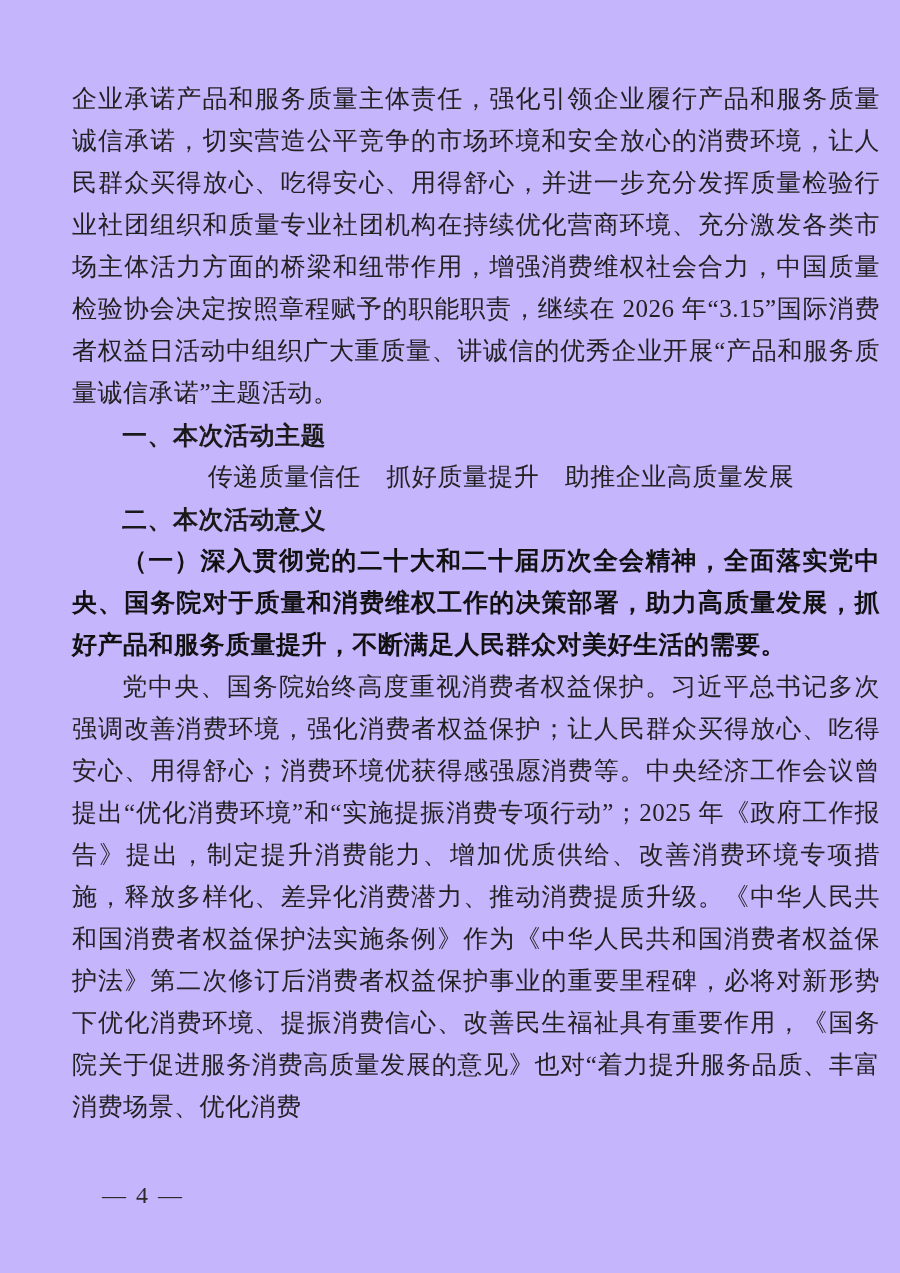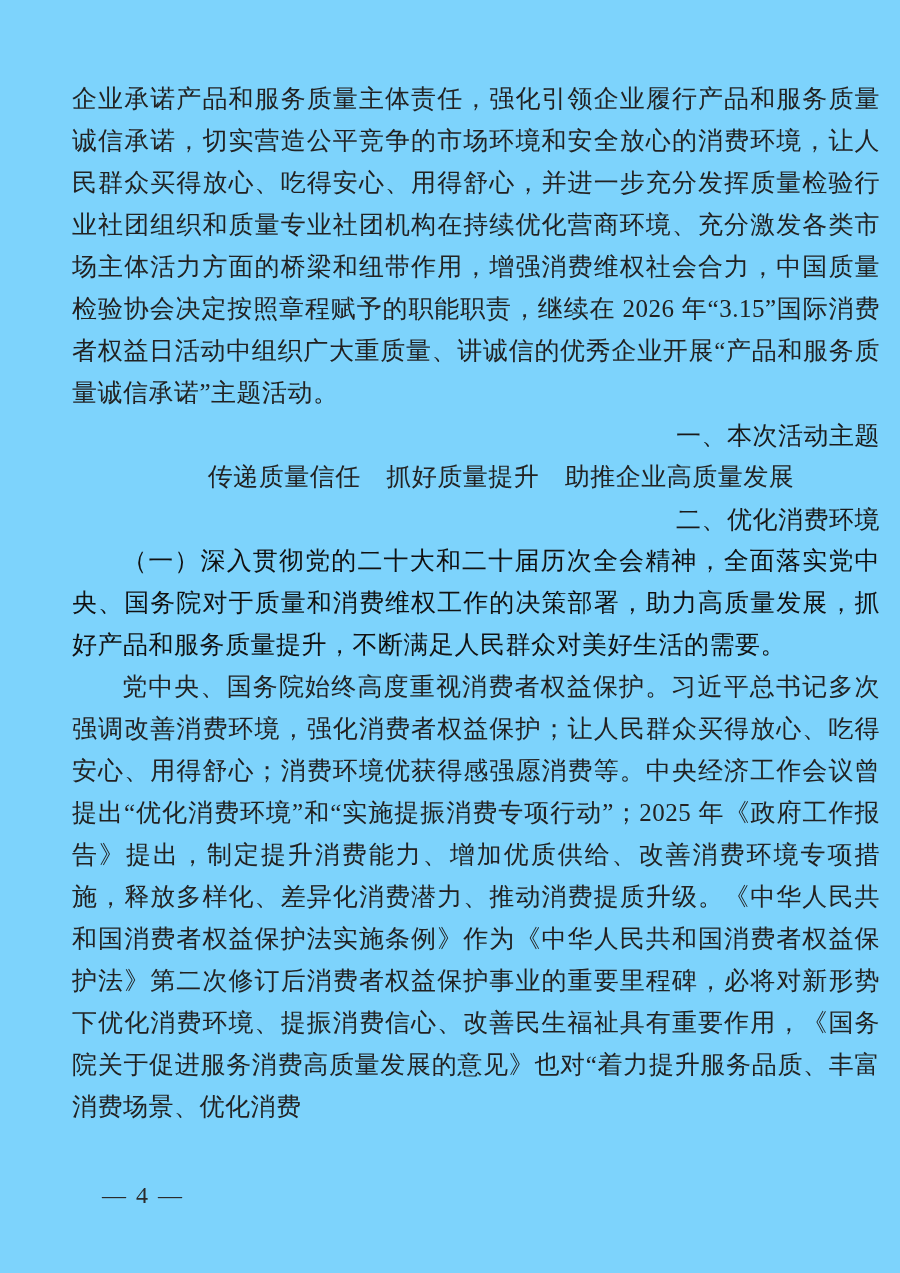--- a/index.html
+++ b/index.html
@@ -4,21 +4,21 @@
 <style>
   html, body {
     margin: 0;
     padding: 0;
     background: #ffffff;
   }
   .page {
     position: relative;
     width: 900px;
     height: 1273px;
-    background: #7dd3fc;
+    background: #c4b5fd;
     overflow: hidden;
     font-family: "Liberation Serif", "DejaVu Serif", serif;
     color: #222222;
   }
   .text-block {
     position: absolute;
     left: 72px;
     top: 78px;
     width: 808px;
     font-size: 25px;
@@ -28,32 +28,32 @@
   }
   .para {
     margin: 0;
     padding: 0;
   }
   .indent {
     text-indent: 2em;
   }
   .section-heading {
     font-family: "Liberation Sans", "DejaVu Sans", sans-serif;
-    font-weight: normal;
+    font-weight: bold;
     text-indent: 2em;
     color: #1a1a1a;
-    text-align: right;
+    text-align: left;
   }
   .theme-line {
     text-indent: 2em;
     text-align: center;
     white-space: nowrap;
   }
   .bold-point {
-    font-weight: normal;
+    font-weight: bold;
     color: #111111;
   }
   .page-footer {
     position: absolute;
     left: 102px;
     top: 1180px;
     font-size: 24px;
     line-height: 30px;
     color: #2b2b2b;
     letter-spacing: 2px;
@@ -68,21 +68,21 @@
   <div class="text-block">
 
     <p class="para">企业承诺产品和服务质量主体责任，强化引领企业履行产品和服务质量诚信承诺，切实营造公平竞争的市场环境和安全放心的消费环境，让人民群众买得放心、吃得安心、用得舒心，并进一步充分发挥质量检验行业社团组织和质量专业社团机构在持续优化营商环境、充分激发各类市场主体活力方面的桥梁和纽带作用，增强消费维权社会合力，中国质量检验协会决定按照章程赋予的职能职责，继续在 2026 年“3.15”国际消费者权益日活动中组织广大重质量、讲诚信的优秀企业开展“产品和服务质量诚信承诺”主题活动。</p>
 
 
     <p class="para section-heading">一、本次活动主题</p>
 
     <p class="para theme-line">传递质量信任　抓好质量提升　助推企业高质量发展</p>
 
 
-    <p class="para section-heading">二、优化消费环境</p>
+    <p class="para section-heading">二、本次活动意义</p>
 
     <p class="para indent bold-point">（一）深入贯彻党的二十大和二十届历次全会精神，全面落实党中央、国务院对于质量和消费维权工作的决策部署，助力高质量发展，抓好产品和服务质量提升，不断满足人民群众对美好生活的需要。</p>
 
     <p class="para indent">党中央、国务院始终高度重视消费者权益保护。习近平总书记多次强调改善消费环境，强化消费者权益保护；让人民群众买得放心、吃得安心、用得舒心；消费环境优获得感强愿消费等。中央经济工作会议曾提出“优化消费环境”和“实施提振消费专项行动”；2025 年《政府工作报告》提出，制定提升消费能力、增加优质供给、改善消费环境专项措施，释放多样化、差异化消费潜力、推动消费提质升级。《中华人民共和国消费者权益保护法实施条例》作为《中华人民共和国消费者权益保护法》第二次修订后消费者权益保护事业的重要里程碑，必将对新形势下优化消费环境、提振消费信心、改善民生福祉具有重要作用，《国务院关于促进服务消费高质量发展的意见》也对“着力提升服务品质、丰富消费场景、优化消费</p>
 
   </div>
 
   <div class="page-footer">— 4 —</div>
 
 </div>

